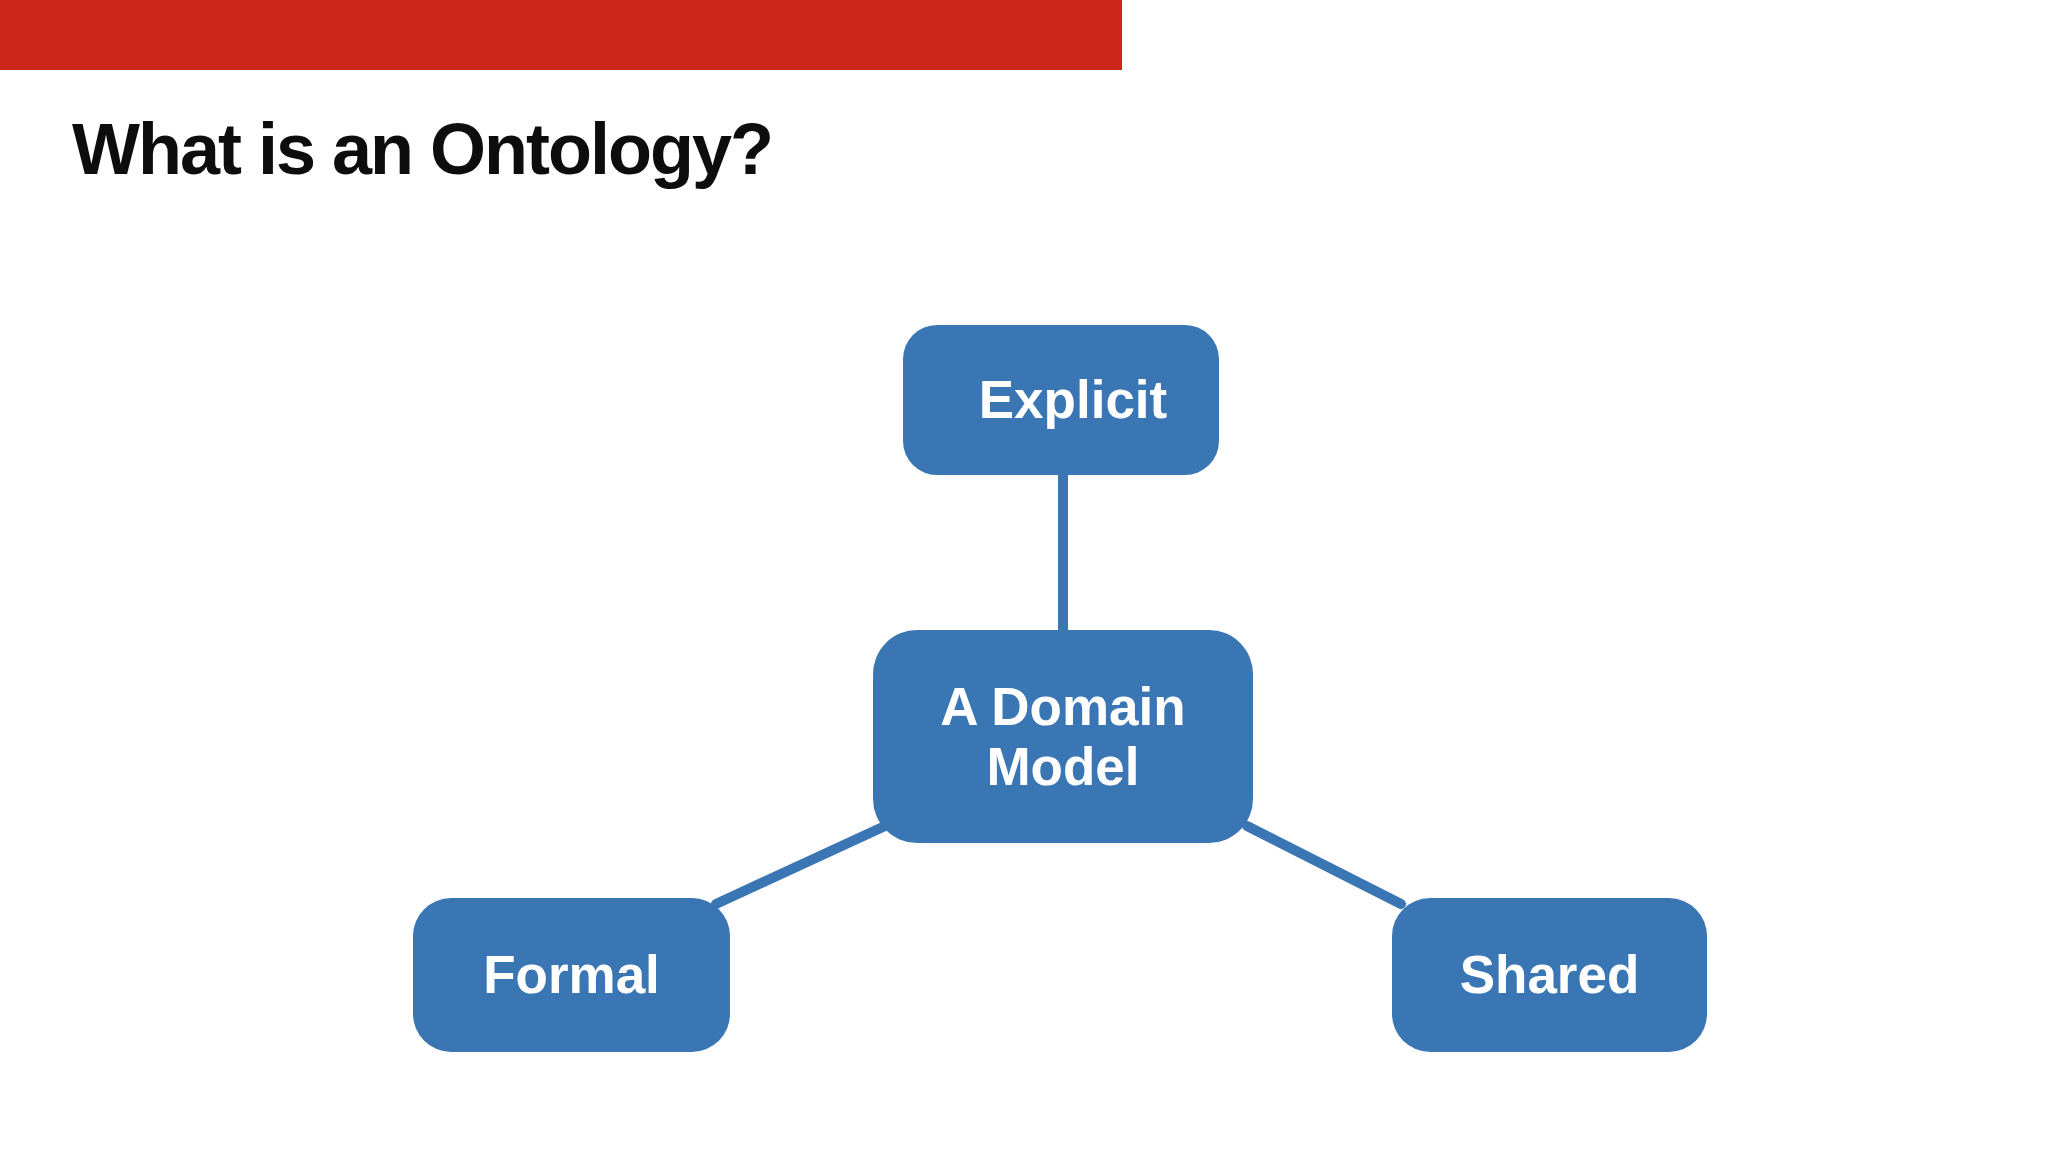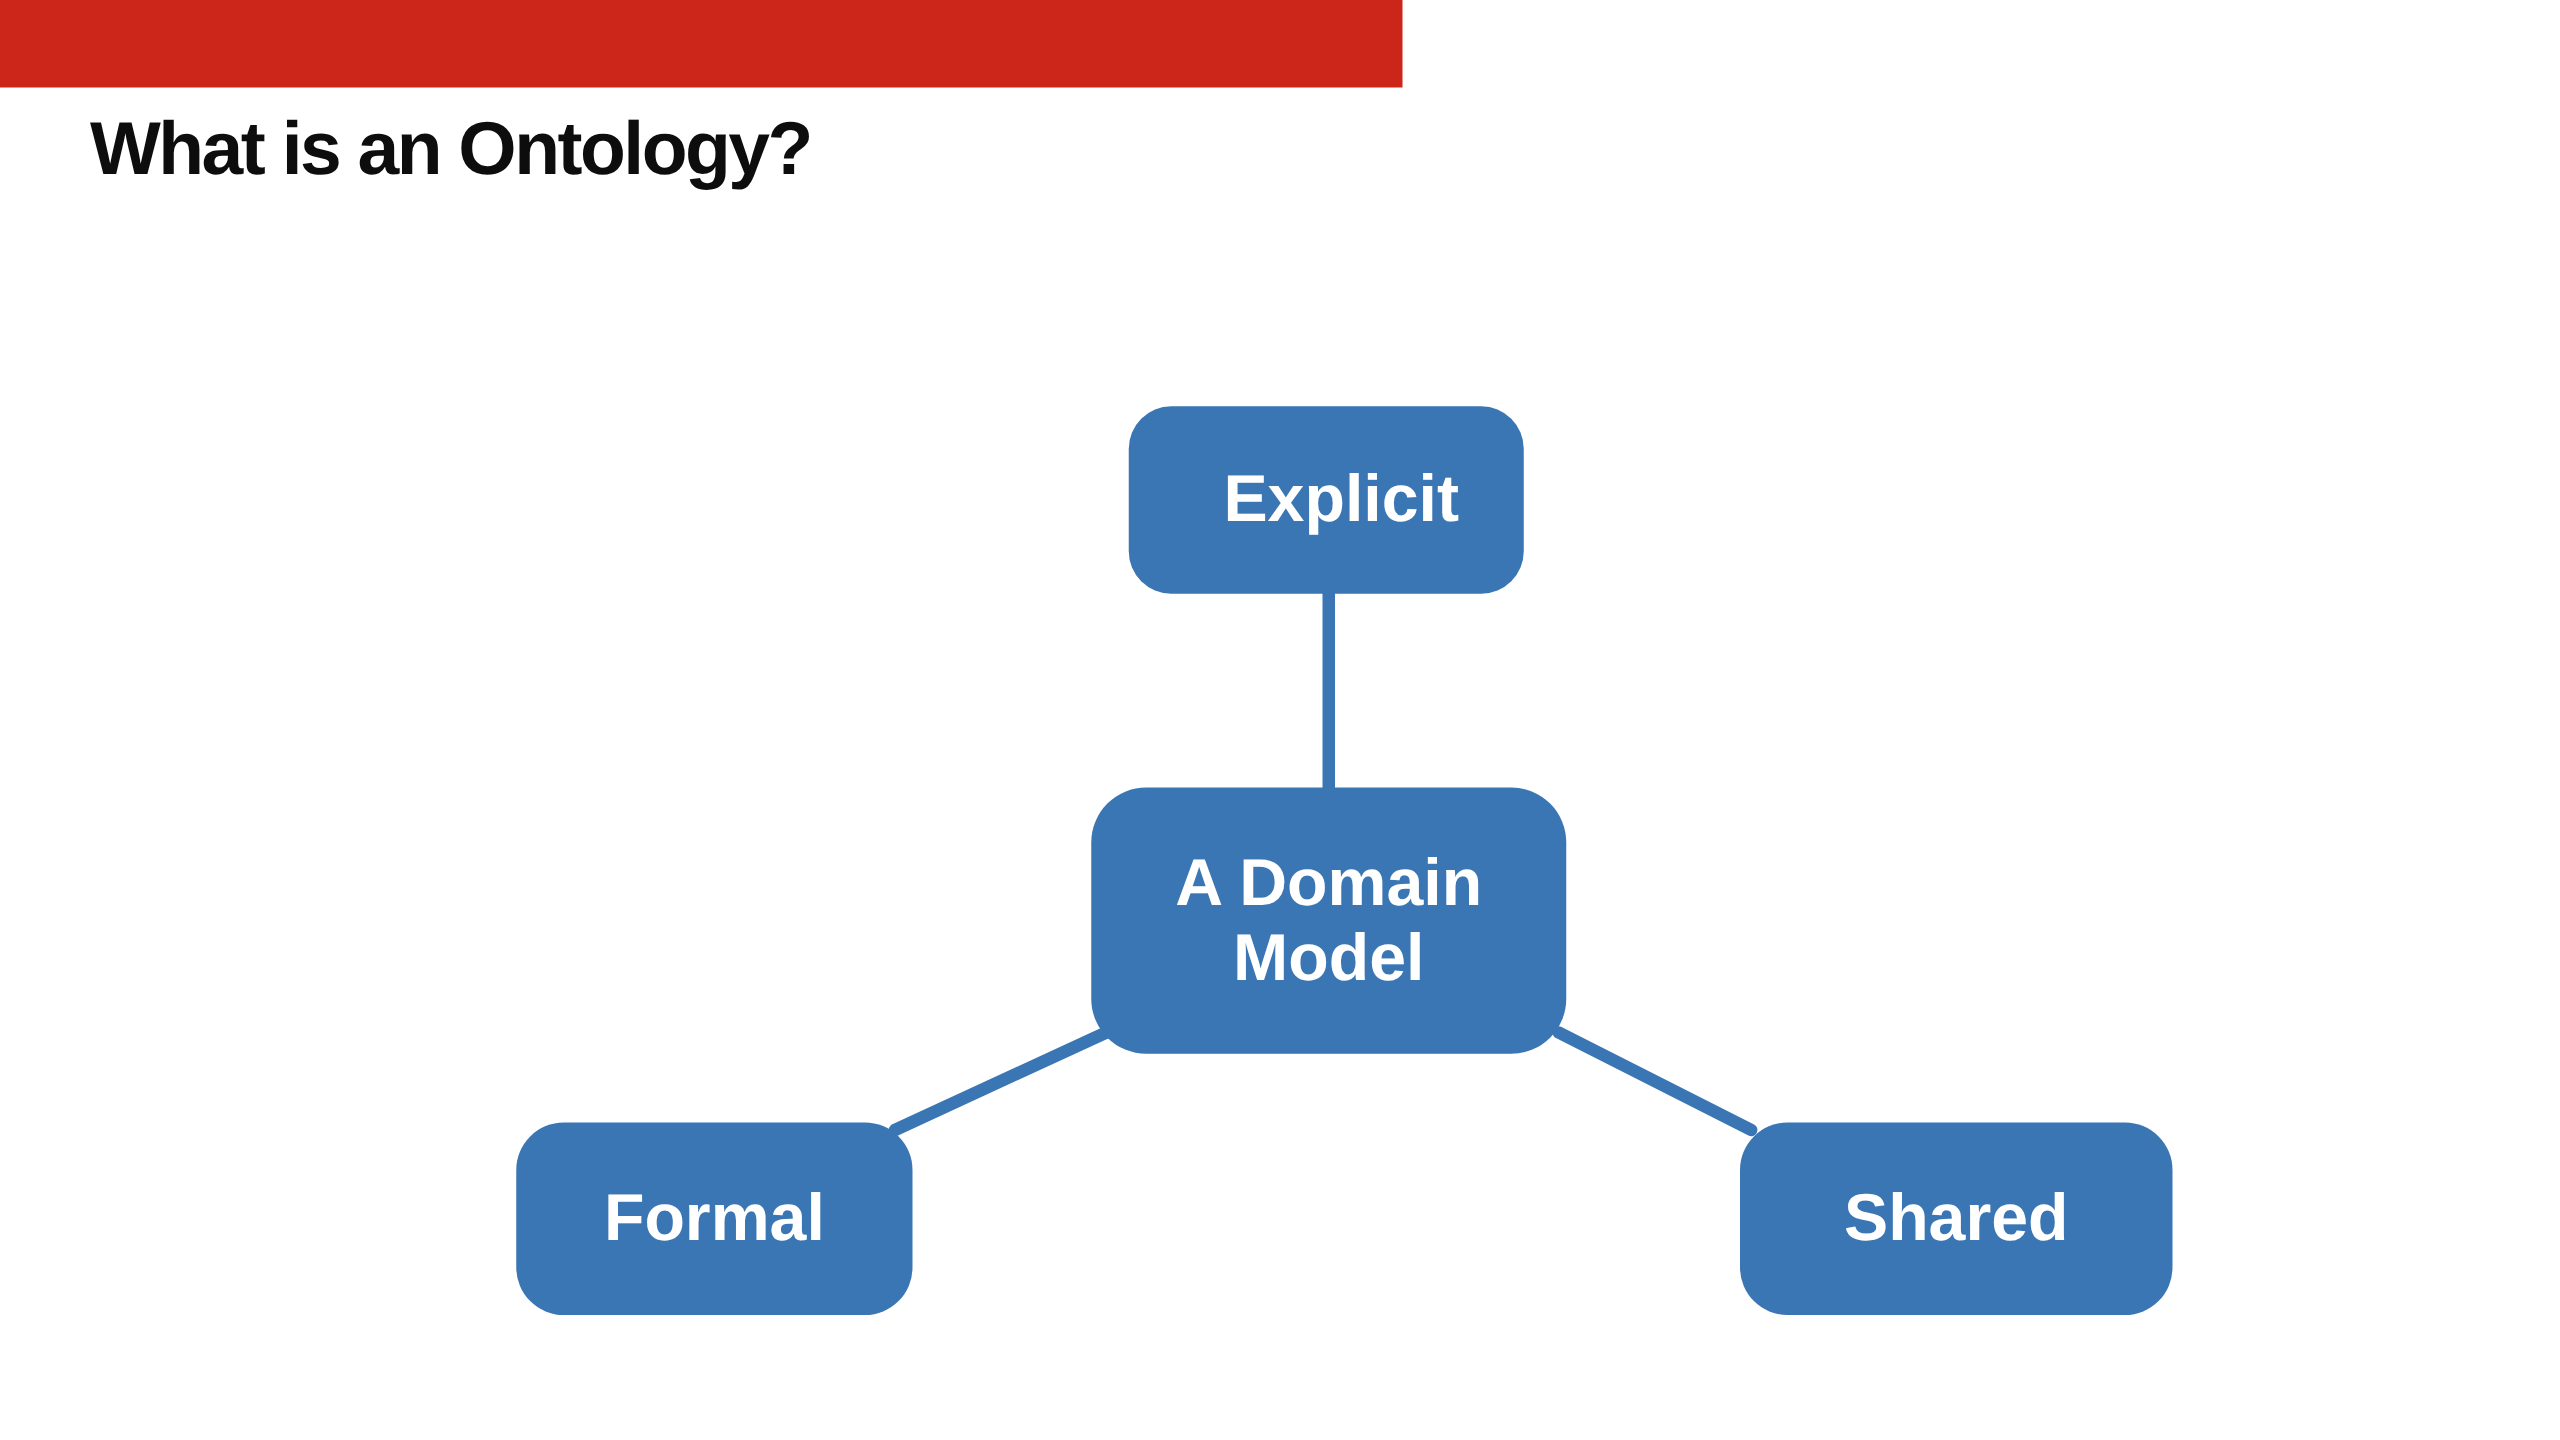--- a/index.html
+++ b/index.html
@@ -19,23 +19,23 @@
     position: absolute;
     left: 0;
     top: 0;
     width: 1122px;
     height: 70px;
     background: var(--top-bar-red, #cc261b);
   }
   .slide-title {
     position: absolute;
     left: 72px;
-    top: 80px;
+    top: 103px;
     margin: 0;
-    font-size: 60px;
+    font-size: 72px;
     line-height: 1.3;
     font-weight: 700;
     letter-spacing: -2px;
     color: var(--title-text, #0d0d0d);
     white-space: nowrap;
   }
   .connector-layer {
     position: absolute;
     left: 0;
     top: 0;
@@ -72,21 +72,21 @@
     border-radius: 44px;
     padding: 0 30px;
   }
   .node-formal {
     left: 413px; top: 898px;
     width: 317px; height: 154px;
     border-radius: 38px;
   }
   .node-shared {
     left: 1392px; top: 898px;
-    width: 346px; height: 154px;
+    width: 315px; height: 154px;
     border-radius: 38px;
   }
 </style>
 </head>
 <body>
 
 <div class="slide">
 
   <div class="top-bar"></div>
 

